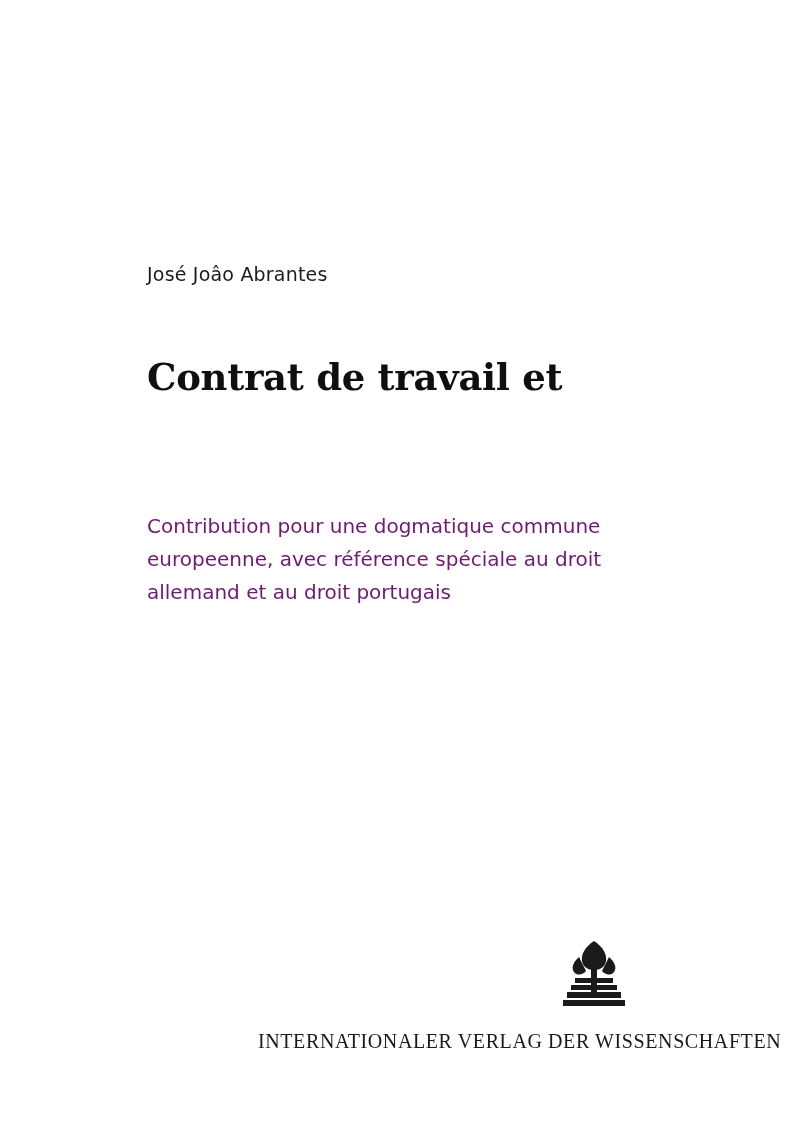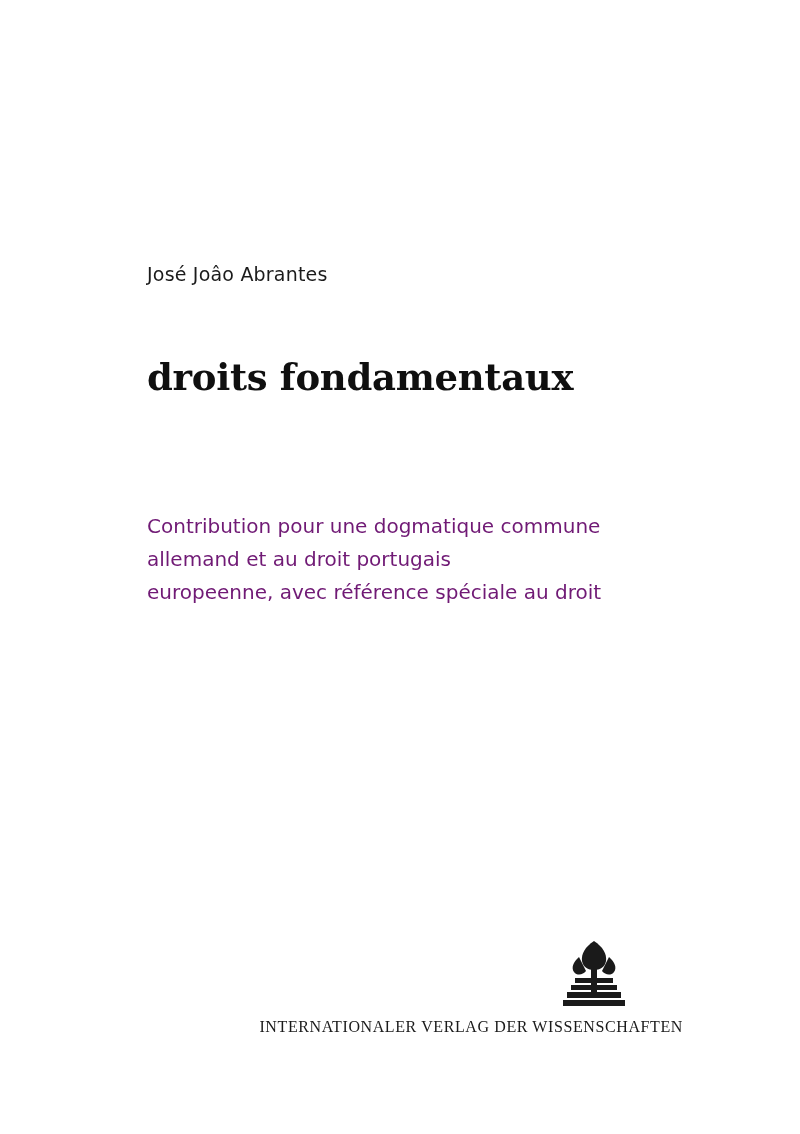--- a/index.html
+++ b/index.html
@@ -86,45 +86,45 @@
     margin-top: 4px;
     text-align: right;
     padding-right: 6px;
     font-family: "Liberation Serif", serif;
     font-size: 27px;
     letter-spacing: 2.5px;
     color: #1a1a1a;
     white-space: nowrap;
   }
   .pub-sub {
-    margin-top: 3px;
-    text-align: right;
+    margin-top: 15px;
+    text-align: left;
     font-family: "Liberation Serif", serif;
-    font-size: 16px;
+    font-size: 20px;
     letter-spacing: 0.6px;
     color: #1a1a1a;
     white-space: nowrap;
   }
 </style>
 </head>
 <body>
 
 <div class="page">
   <div class="inner">
 
     <div class="author">José Joâo Abrantes</div>
 
     <div class="title">
-      <span class="line">droits fondamentaux</span>
+      <span class="line">Contrat de travail et</span>
     </div>
 
     <div class="subtitle">
       <span class="line">Contribution pour une dogmatique commune</span>
+      <span class="line">europeenne, avec référence spéciale au droit</span>
       <span class="line">allemand et au droit portugais</span>
-      <span class="line">europeenne, avec référence spéciale au droit</span>
     </div>
 
     <div class="publisher">
       <div class="logo">
         <svg width="78" height="78" viewBox="0 0 78 78" aria-hidden="true">
           <g fill="#1a1a1a">
 
             <path d="M39 4 C30 10 26 17 27 24 C28 30 33 33 39 33 C45 33 50 30 51 24 C52 17 48 10 39 4 Z"></path>
             <path d="M24 20 C18 25 16 31 19 35 C22 39 28 38 31 34 Z"></path>
             <path d="M54 20 C60 25 62 31 59 35 C56 39 50 38 47 34 Z"></path>

